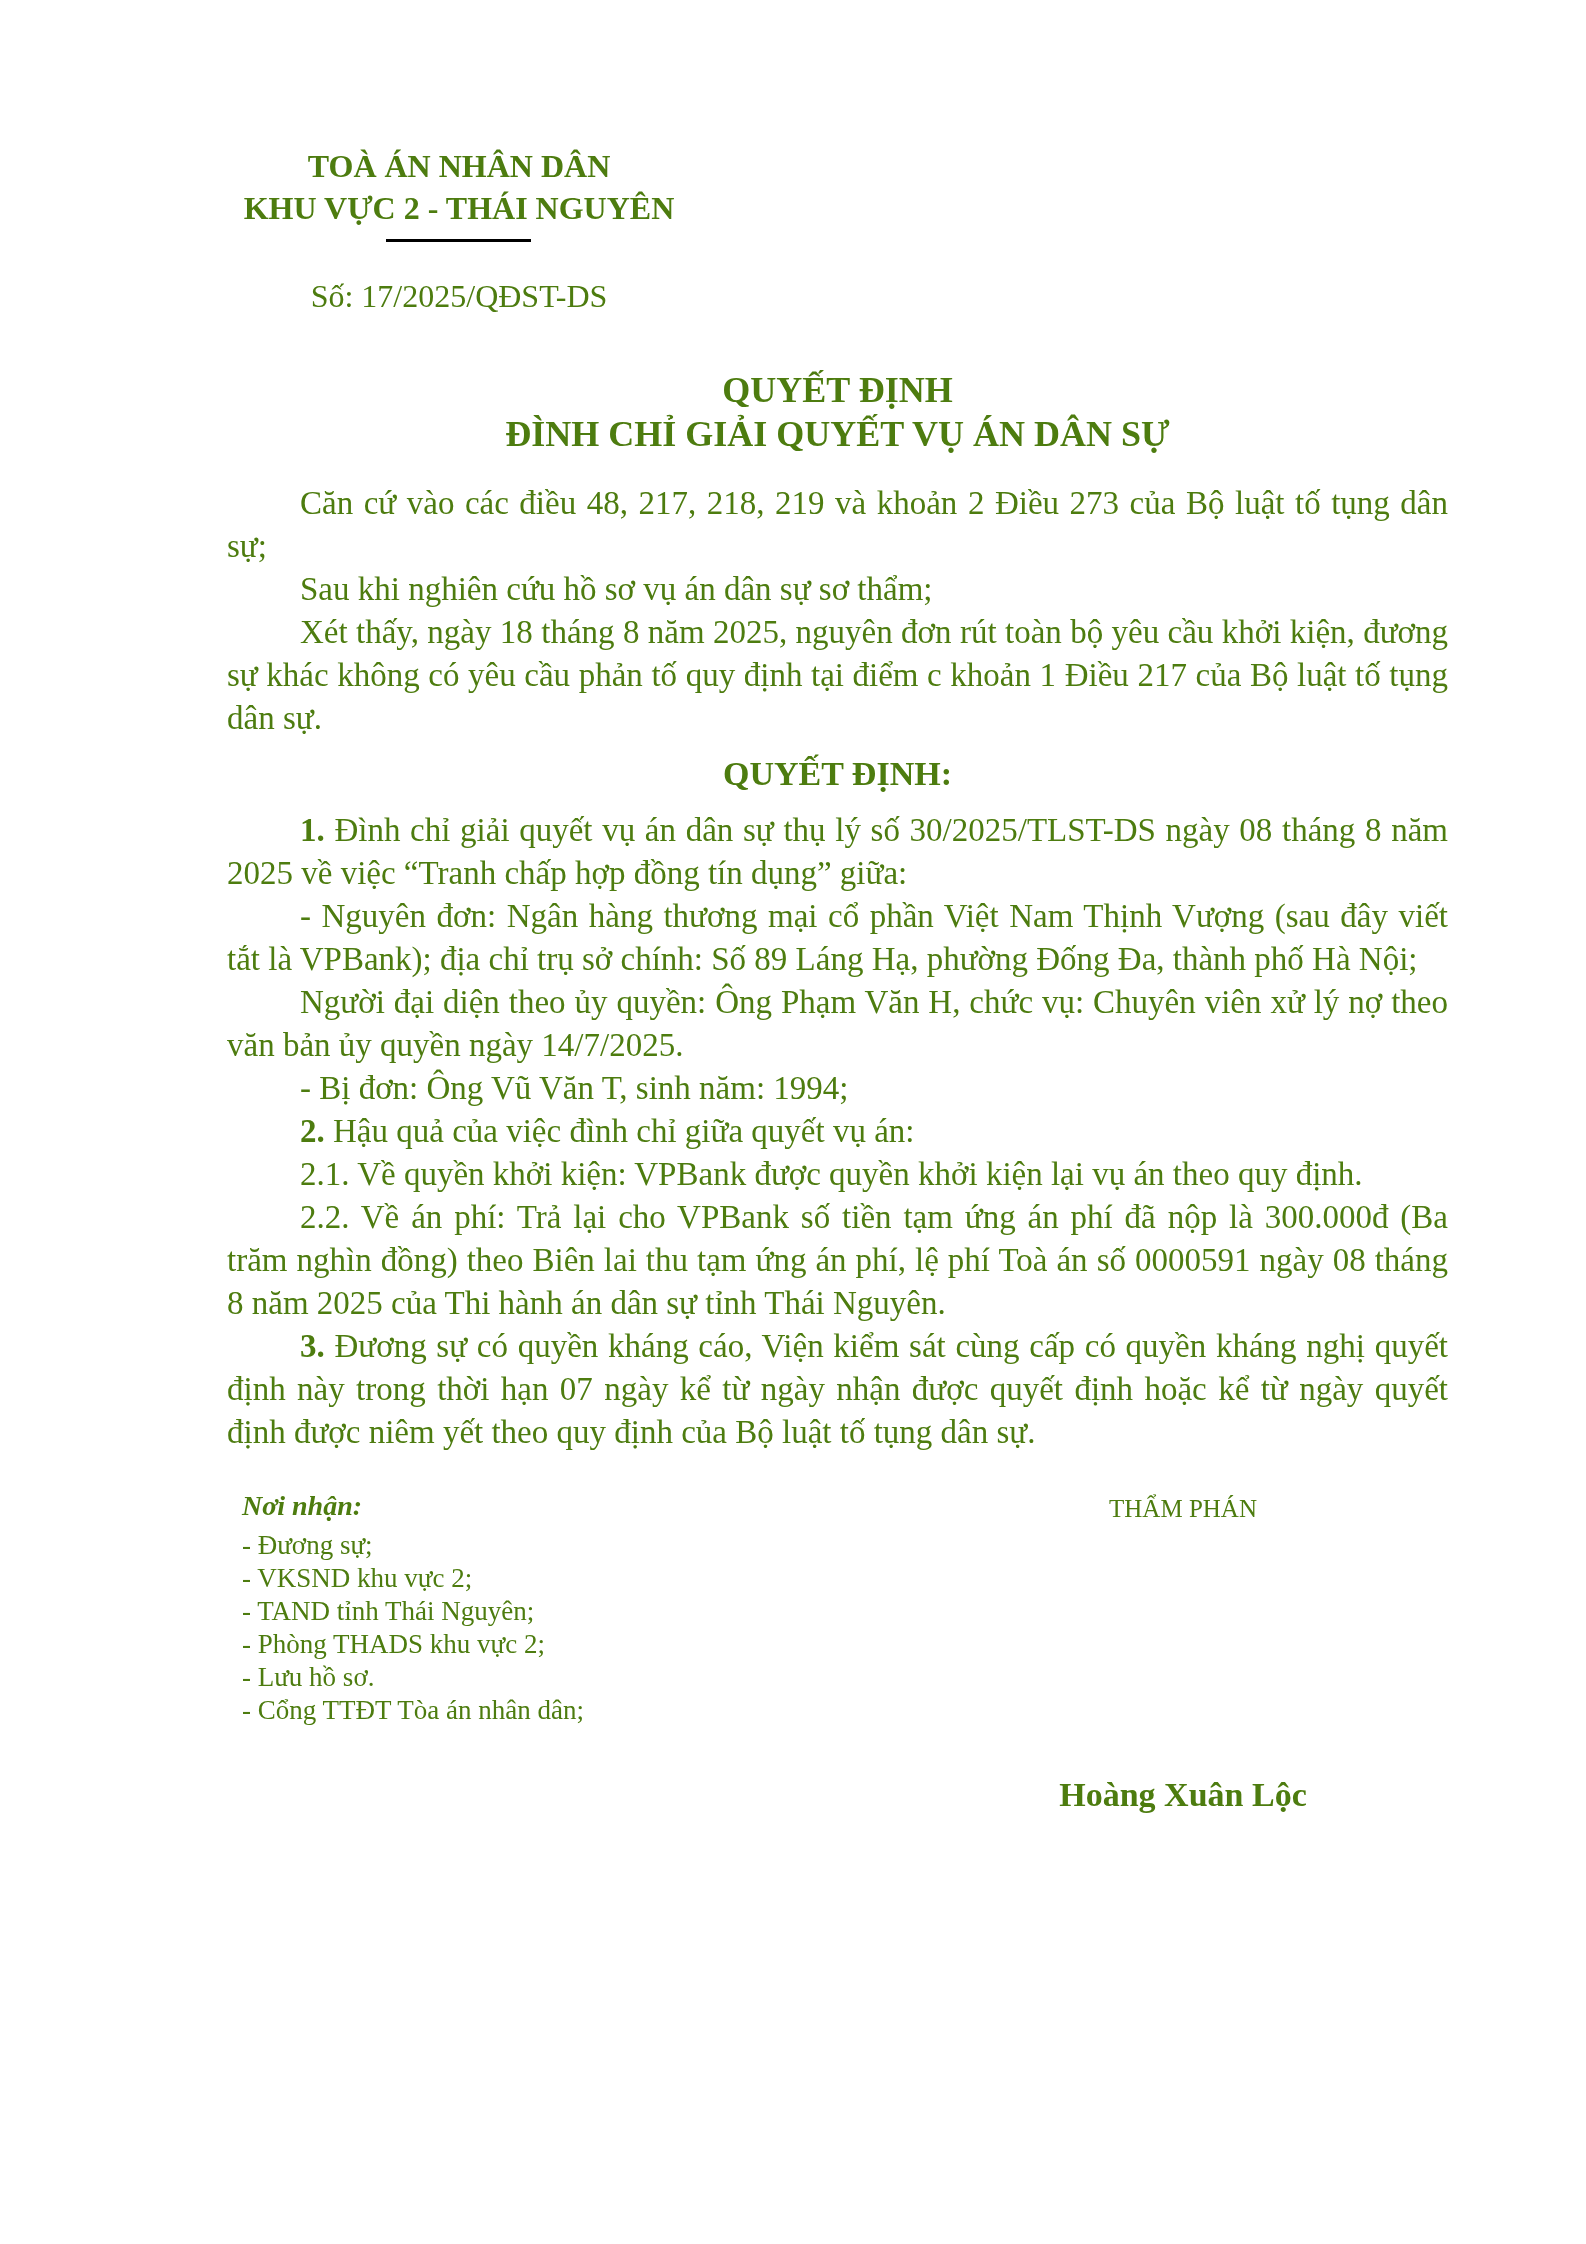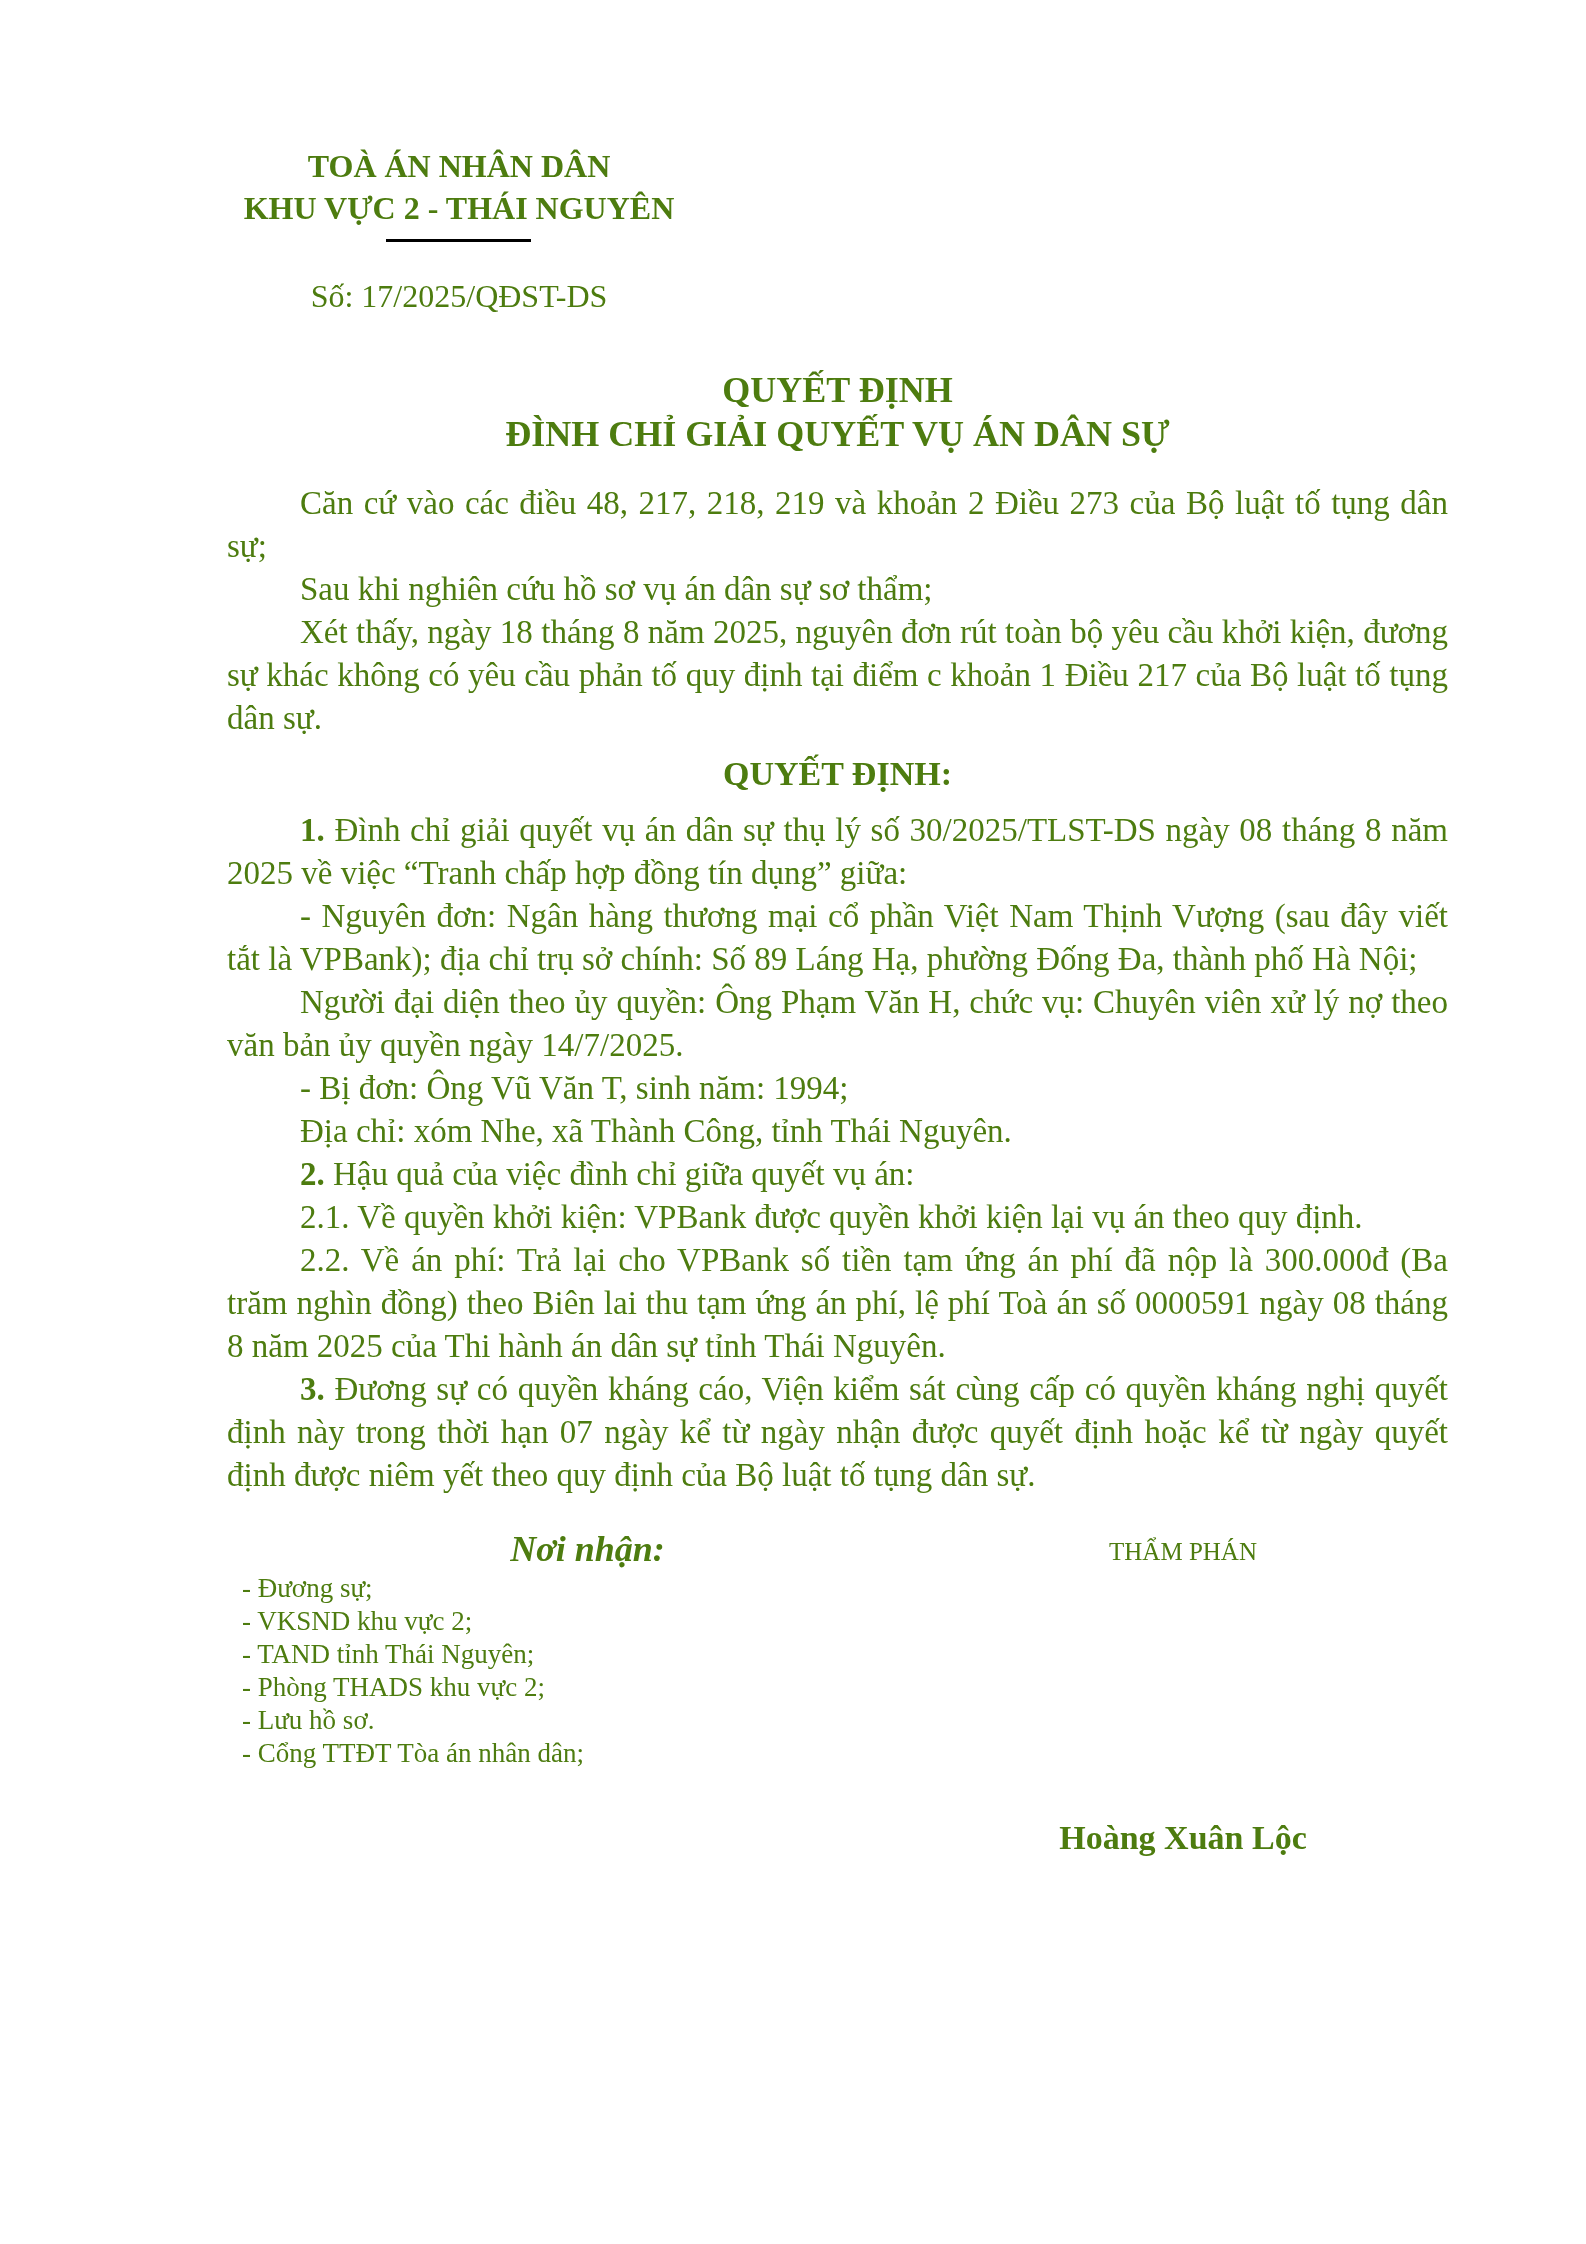--- a/index.html
+++ b/index.html
@@ -57,24 +57,23 @@
     margin: 12px 0 14px 0;
   }
   .lead { font-weight: bold; }
 
   
   .footer-row { display: flex; margin-top: 35px; }
   .footer-left { flex: 1 1 auto; padding-left: 15px; }
   .recipients-heading {
     font-weight: bold;
     font-style: italic;
-    font-size: 36px;
+    font-size: 28px;
     line-height: 34px;
     margin-bottom: 6px;
-    text-align: center;
   }
   .recipient { font-size: 27px; line-height: 33px; }
   .footer-right {
     flex: 0 0 500px;
     margin-right: 15px;
     text-align: center;
   }
   .signer-title { font-weight: normal; font-size: 25px; line-height: 40px; }
   .signer-name  { font-weight: bold; font-size: 34px; margin-top: 244px; }
 </style>
@@ -101,21 +100,20 @@
     <p><span>Căn cứ vào các điều 48, 217, 218, 219 và khoản 2 Điều 273 của Bộ luật tố tụng dân sự;</span></p>
     <p><span>Sau khi nghiên cứu hồ sơ vụ án dân sự sơ thẩm;</span></p>
     <p><span>Xét thấy, ngày 18 tháng 8 năm 2025, nguyên đơn rút toàn bộ yêu cầu khởi kiện, đương sự khác không có yêu cầu phản tố quy định tại điểm c khoản 1 Điều 217 của Bộ luật tố tụng dân sự.</span></p>
 
     <div class="decision-heading">QUYẾT ĐỊNH:</div>
 
     <p><span class="lead">1. </span><span>Đình chỉ giải quyết vụ án dân sự thụ lý số 30/2025/TLST-DS ngày 08 tháng 8 năm 2025 về việc “Tranh chấp hợp đồng tín dụng” giữa:</span></p>
     <p><span class="lead"></span><span>- Nguyên đơn: Ngân hàng thương mại cổ phần Việt Nam Thịnh Vượng (sau đây viết tắt là VPBank); địa chỉ trụ sở chính: Số 89 Láng Hạ, phường Đống Đa, thành phố Hà Nội;</span></p>
     <p><span class="lead"></span><span>Người đại diện theo ủy quyền: Ông Phạm Văn H, chức vụ: Chuyên viên xử lý nợ theo văn bản ủy quyền ngày 14/7/2025.</span></p>
     <p><span class="lead"></span><span>- Bị đơn: Ông Vũ Văn T, sinh năm: 1994;</span></p>
-    <p><span class="lead"></span><span>Địa chỉ: xóm Nhe, xã Thành Công, tỉnh Thái Nguyên.</span></p>
     <p><span class="lead">2. </span><span>Hậu quả của việc đình chỉ giữa quyết vụ án:</span></p>
     <p><span class="lead"></span><span>2.1. Về quyền khởi kiện: VPBank được quyền khởi kiện lại vụ án theo quy định.</span></p>
     <p><span class="lead"></span><span>2.2. Về án phí: Trả lại cho VPBank số tiền tạm ứng án phí đã nộp là 300.000đ (Ba trăm nghìn đồng) theo Biên lai thu tạm ứng án phí, lệ phí Toà án số 0000591 ngày 08 tháng 8 năm 2025 của Thi hành án dân sự tỉnh Thái Nguyên.</span></p>
     <p><span class="lead">3. </span><span>Đương sự có quyền kháng cáo, Viện kiểm sát cùng cấp có quyền kháng nghị quyết định này trong thời hạn 07 ngày kể từ ngày nhận được quyết định hoặc kể từ ngày quyết định được niêm yết theo quy định của Bộ luật tố tụng dân sự.</span></p>
   </div>
 
   <div class="footer-row">
     <div class="footer-left">
       <div class="recipients-heading">Nơi nhận:</div>
       <div class="recipient">- Đương sự;</div>

